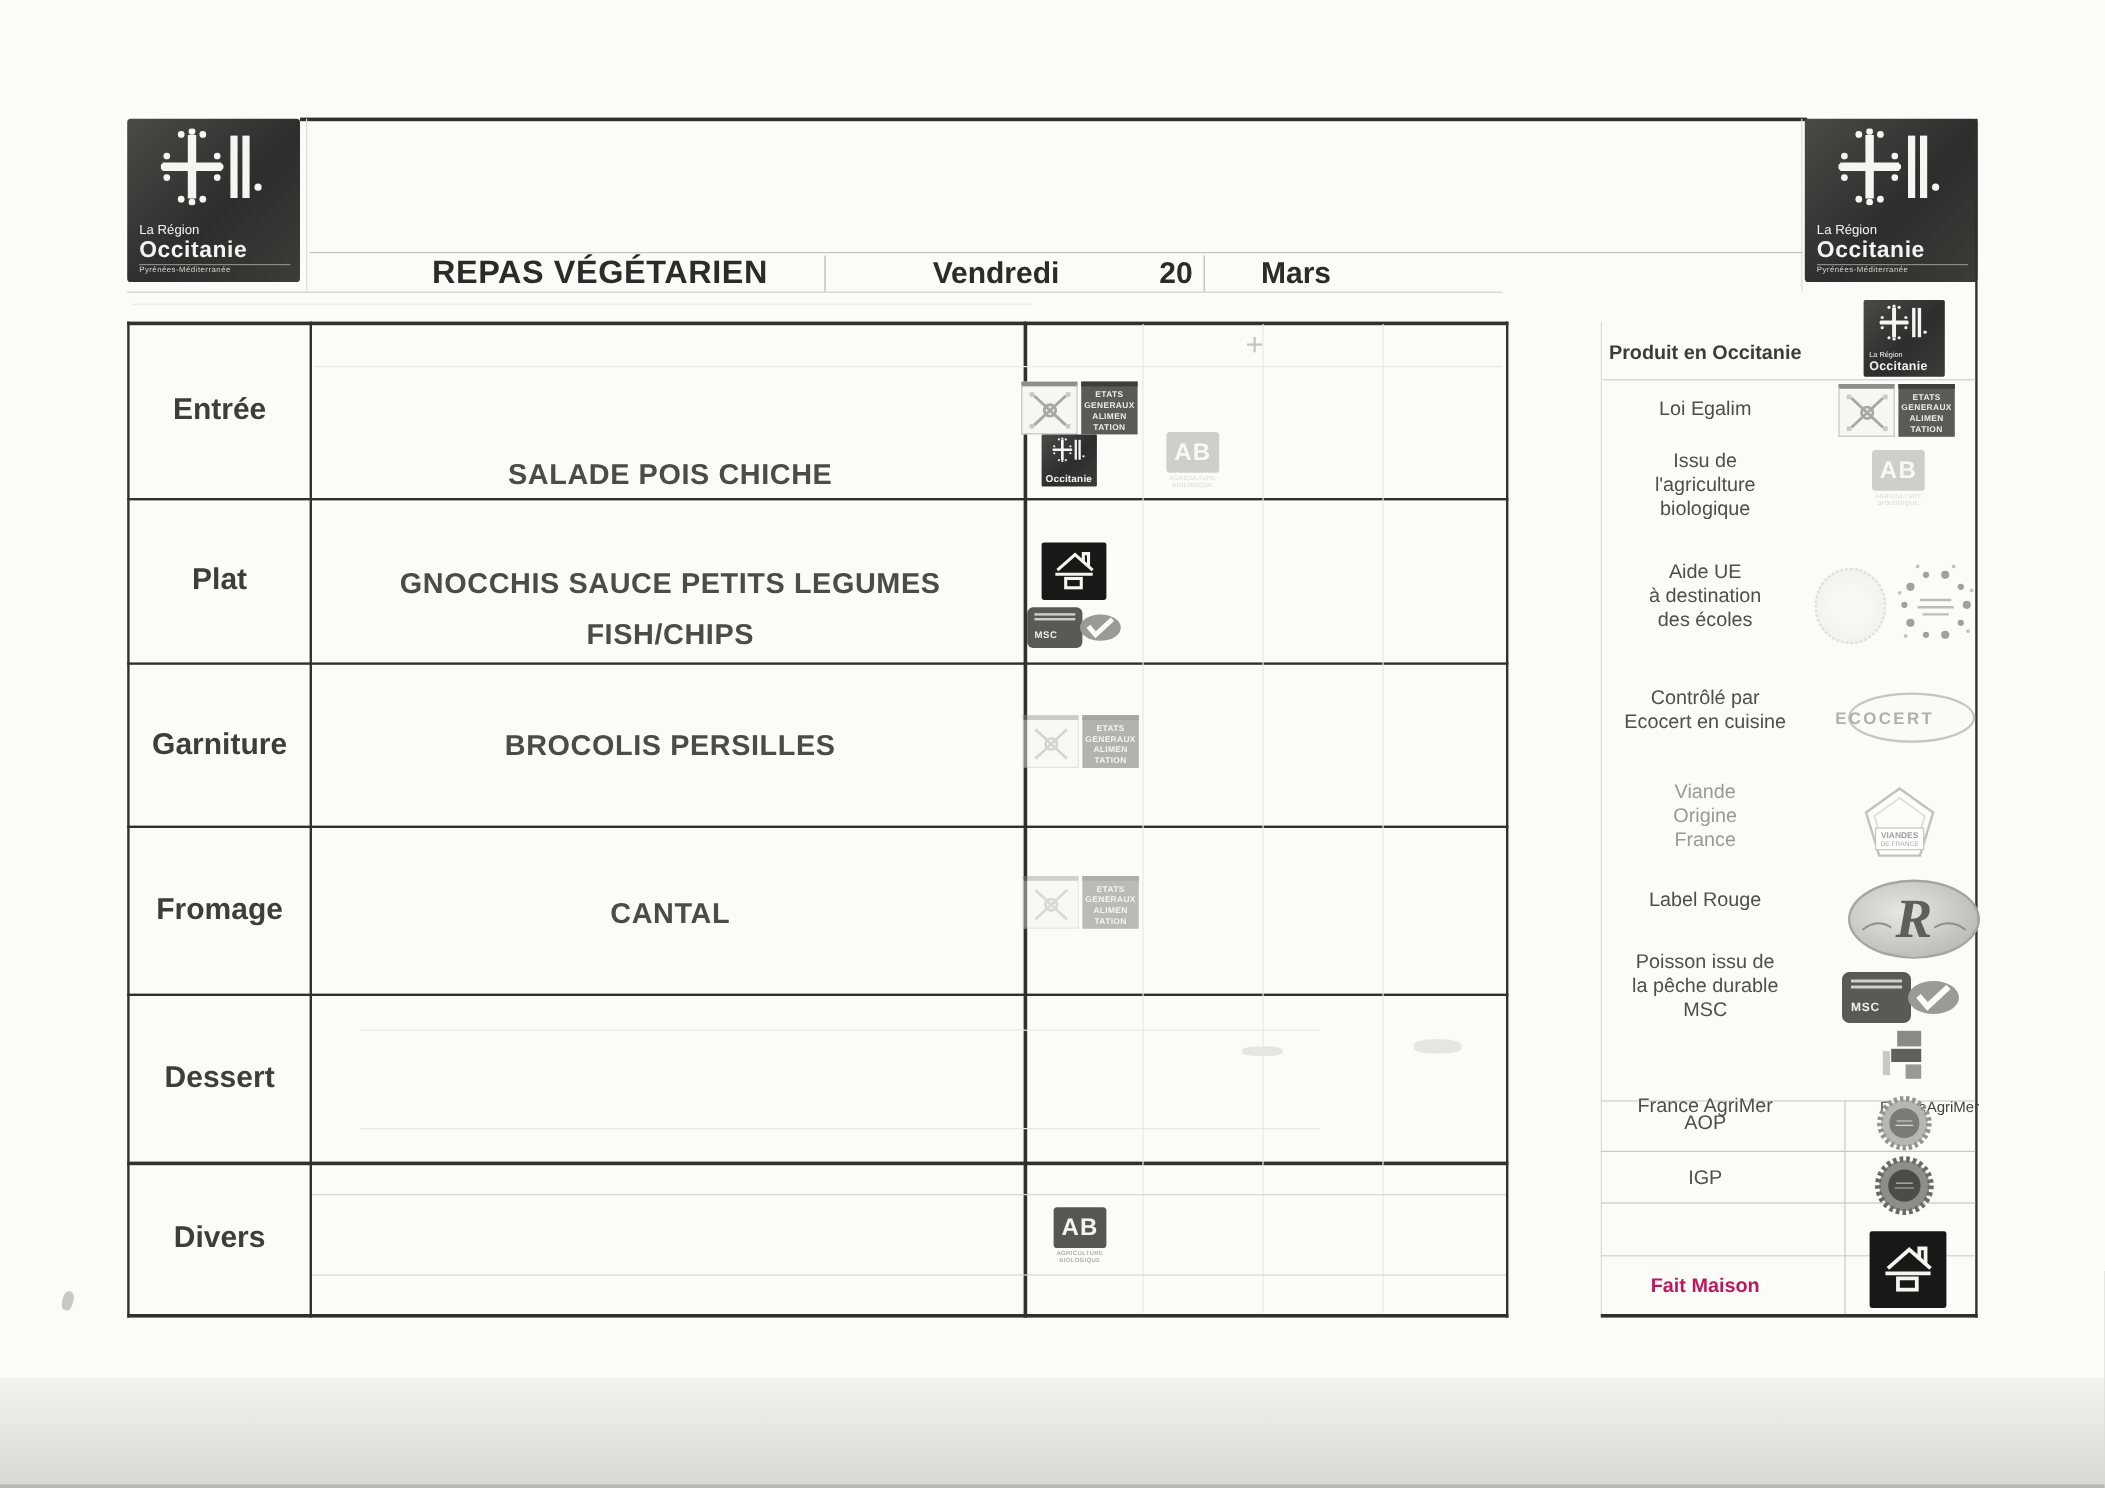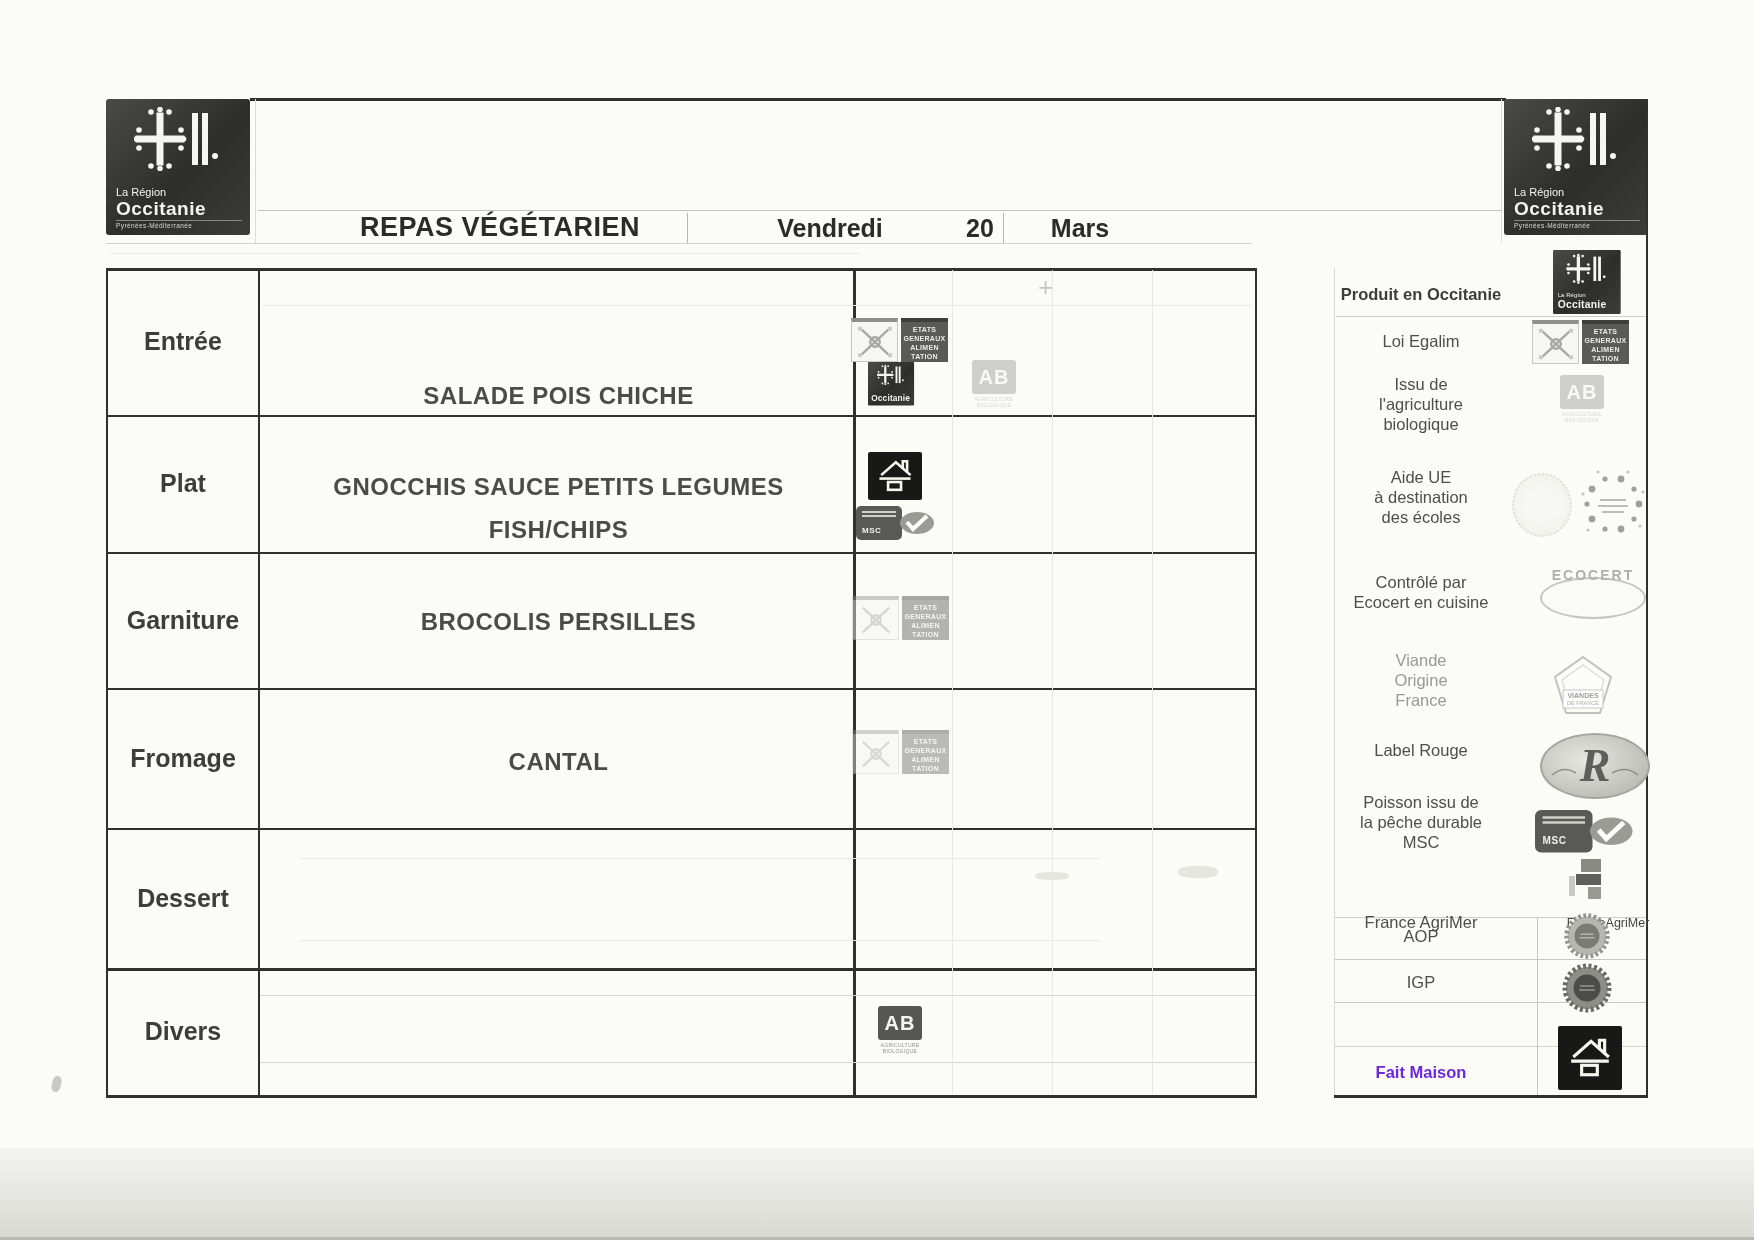--- a/index.html
+++ b/index.html
@@ -48,21 +48,21 @@
   .ab--dark .ab-box{background:#56565三;background:#565652;}
   .ab--faint{opacity:.35;}
 
   
   .eu-pair{position:absolute;display:flex;align-items:center;gap:8px;}
   .eu-ghost{width:56px;height:60px;border-radius:50%;border:2px dotted #e0e0da;
             background:radial-gradient(circle,#f7f7f3 40%,#efefe9);}
 
   
   .ecocert{position:absolute;border:2px solid #c6c6c1;border-radius:50%;background:#fafaf6;
-           display:flex;flex-direction:column;align-items:center;justify-content:center;box-sizing:border-box;gap:45px;}
+           display:flex;flex-direction:row;align-items:center;justify-content:center;box-sizing:border-box;gap:45px;}
   .eco-name{font-size:14px;font-weight:bold;letter-spacing:2px;color:#b0b0ab;}
   .eco-sub{width:62px;height:3px;margin-top:2px;
            background:repeating-linear-gradient(90deg,#d8d8d3 0 3px,transparent 3px 5px);}
 
   
   .lrouge{position:absolute;border-radius:50%;border:2px solid #a5a5a0;
           background:radial-gradient(ellipse at 40% 40%,#e7e7e2,#bdbdb8 75%,#a9a9a4);
           display:flex;align-items:center;justify-content:center;}
   .lr-r{font-family:"Liberation Serif",serif;font-style:italic;font-weight:bold;font-size:46px;
         color:#5e5e5b;line-height:1;}
@@ -79,21 +79,21 @@
   .fam-name{font-size:12.5px;color:#434341;margin-top:14px;padding-left:42px;}
 
   
   .fmaison{position:absolute;background:#181816;border-radius:2px;display:flex;
            align-items:center;justify-content:center;}
 
   
   .legend-label{position:absolute;left:1340px;width:162px;text-align:center;font-size:16.5px;
                 color:#4e4e4b;white-space:pre-line;line-height:20px;}
   .legend-label.gray{color:#9a9a95;}
-  .legend-label.strong{font-weight:bold;color:#6d28d9;}
+  .legend-label.strong{font-weight:bold;color:#be185d;}
 
   .plusmark{position:absolute;font-size:26px;color:#c6c6c0;}
   .scan-band{position:absolute;left:0;top:1148px;width:1754px;height:92px;
              background:linear-gradient(180deg,rgba(212,212,206,.2),rgba(188,188,181,.55));}
   .smudge{position:absolute;background:#e6e6e0;border-radius:40%;}
 </style>
 </head>
 <body>
 
 <div class="page">

